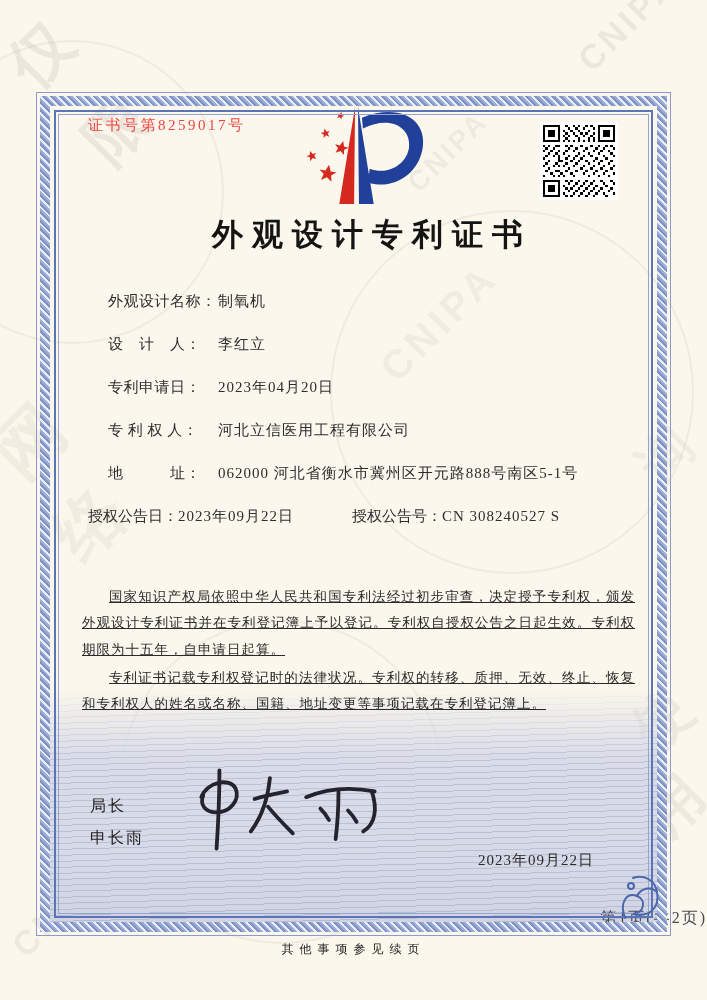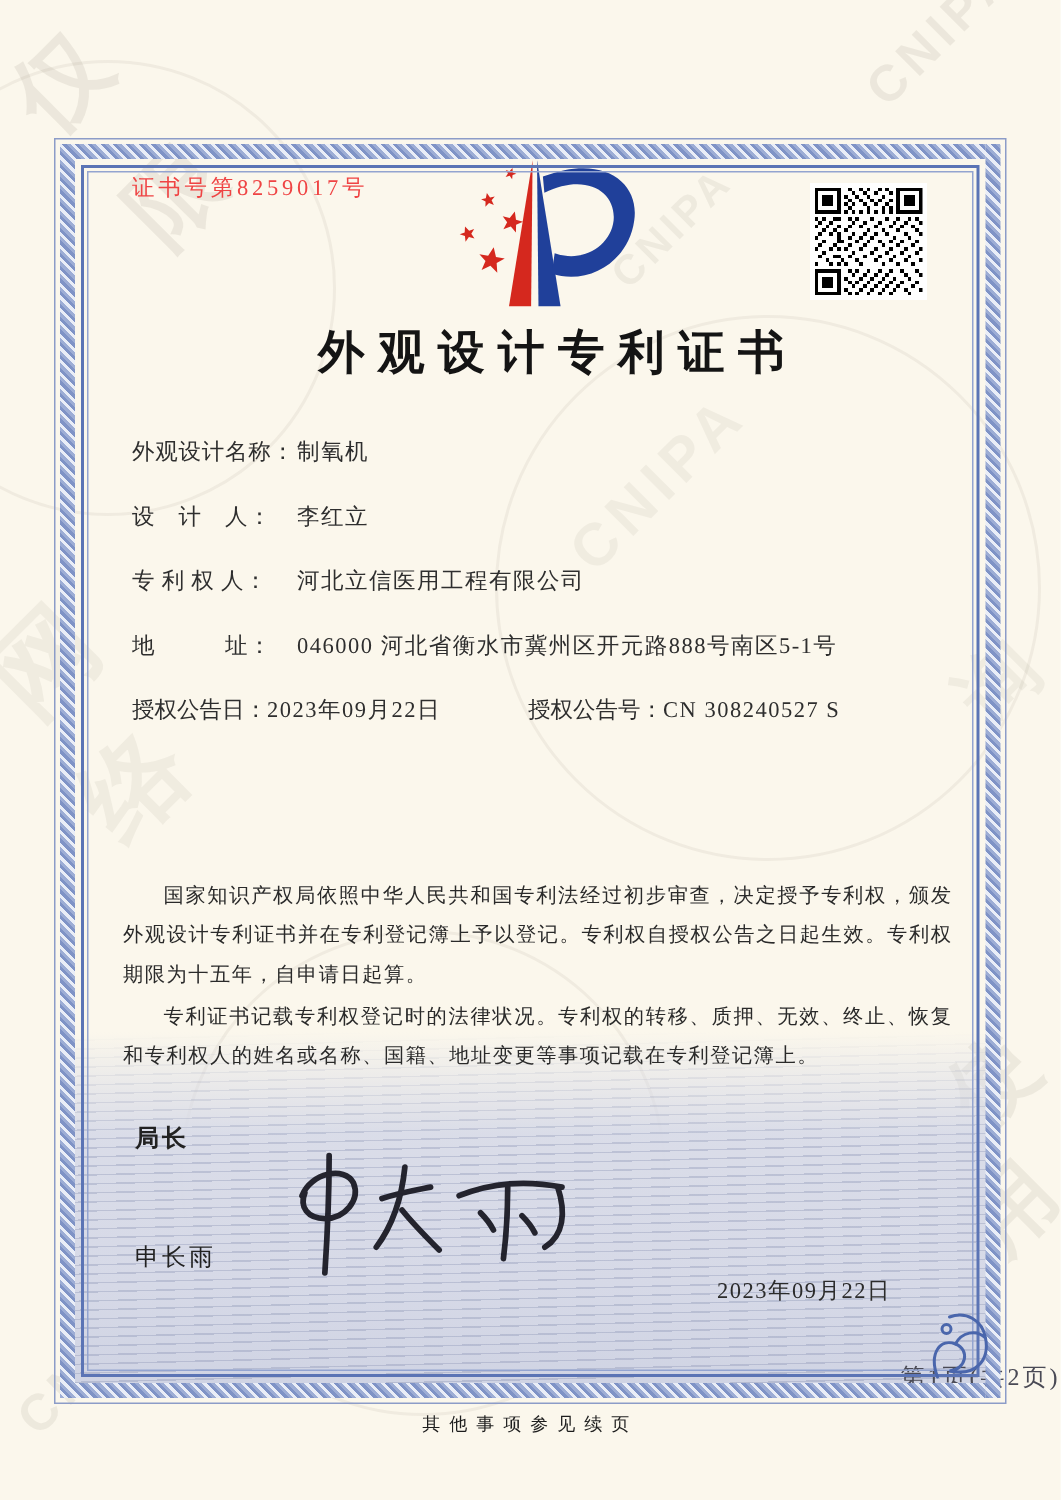--- a/index.html
+++ b/index.html
@@ -43,31 +43,31 @@
 
   
   .content{position:absolute;inset:0;z-index:2;}
   .cert-no{position:absolute;left:88px;top:116px;font-size:15px;letter-spacing:2.5px;color:#ef4444;}
   .logo{position:absolute;left:284px;top:102px;width:148px;height:108px;}
   .qr{position:absolute;left:540px;top:122px;width:72px;height:72px;background:#fff;padding:3px;}
   .title{position:absolute;left:0;right:0;top:214px;text-align:center;font-size:31px;font-weight:bold;
       letter-spacing:9px;color:#141414;padding-left:37px;}
 
   .fields{position:absolute;left:88px;top:292px;right:60px;font-size:15px;color:#2e2e2e;}
-  .frow{position:relative;height:43px;letter-spacing:.5px;}
+  .frow{position:relative;height:43px;letter-spacing:.5px;margin-left:20px;}
   .flabel{display:inline-block;min-width:110px;}
   .fvalue{letter-spacing:1px;}
   .grant-row{position:relative;height:43px;}
   .grant2{position:absolute;left:264px;top:0;font-family:Liberation Serif, serif;}
 
   .paras{position:absolute;left:82px;right:72px;top:584px;font-size:13.5px;line-height:1.95;
       color:#2a2a2a;letter-spacing:1px;}
-  .paras p{margin:0 0 2px 0;text-indent:2em;text-align:justify;}
-
-  .sig-title{position:absolute;left:90px;top:749px;font-size:16px;color:#222;letter-spacing:2px;font-weight:bold;}
+  .paras p{margin:0 0 2px 0;text-indent:2em;text-align:justify;text-decoration:underline;}
+
+  .sig-title{position:absolute;left:90px;top:796px;font-size:16px;color:#222;letter-spacing:2px;}
   .sig-name{position:absolute;left:90px;top:828px;font-size:16px;color:#222;letter-spacing:2px;}
   .sig-script{position:absolute;left:188px;top:764px;width:200px;height:92px;}
   .issue-date{position:absolute;left:478px;top:851px;font-size:15px;color:#2b2b2b;letter-spacing:1px;}
   .page-no{position:absolute;left:0;right:0;top:908px;text-align:right;font-size:16px;color:#4a4a55;letter-spacing:2px;}
   .foot-note{position:absolute;left:0;right:0;top:941px;text-align:center;font-size:12px;color:#1d1d1d;letter-spacing:6px;}
   .flourish{position:absolute;right:44px;bottom:78px;width:46px;height:56px;z-index:3;}
 </style>
 </head>
 <body>
 
@@ -163,24 +163,27 @@
     <div class="title">外观设计专利证书</div>
 
     <div class="fields">
       <div class="frow">
         <span class="flabel">外观设计名称：</span><span class="fvalue">制氧机</span>
       </div>
       <div class="frow">
         <span class="flabel">设　计　人：</span><span class="fvalue">李红立</span>
       </div>
       <div class="frow">
+        <span class="flabel">专利申请日：</span><span class="fvalue">2023年04月20日</span>
+      </div>
+      <div class="frow">
         <span class="flabel">专 利 权 人：</span><span class="fvalue">河北立信医用工程有限公司</span>
       </div>
       <div class="frow">
-        <span class="flabel">地　　　址：</span><span class="fvalue">046000 河北省衡水市冀州区开元路888号南区5-1号</span>
+        <span class="flabel">地　　　址：</span><span class="fvalue">062000 河北省衡水市冀州区开元路888号南区5-1号</span>
       </div>
       <div class="grant-row">
         <span>授权公告日：</span><span class="fvalue">2023年09月22日</span>
         <span class="grant2">
           <span>授权公告号：</span><span class="fvalue">CN 308240527 S</span>
         </span>
       </div>
     </div>
 
     <div class="paras">

